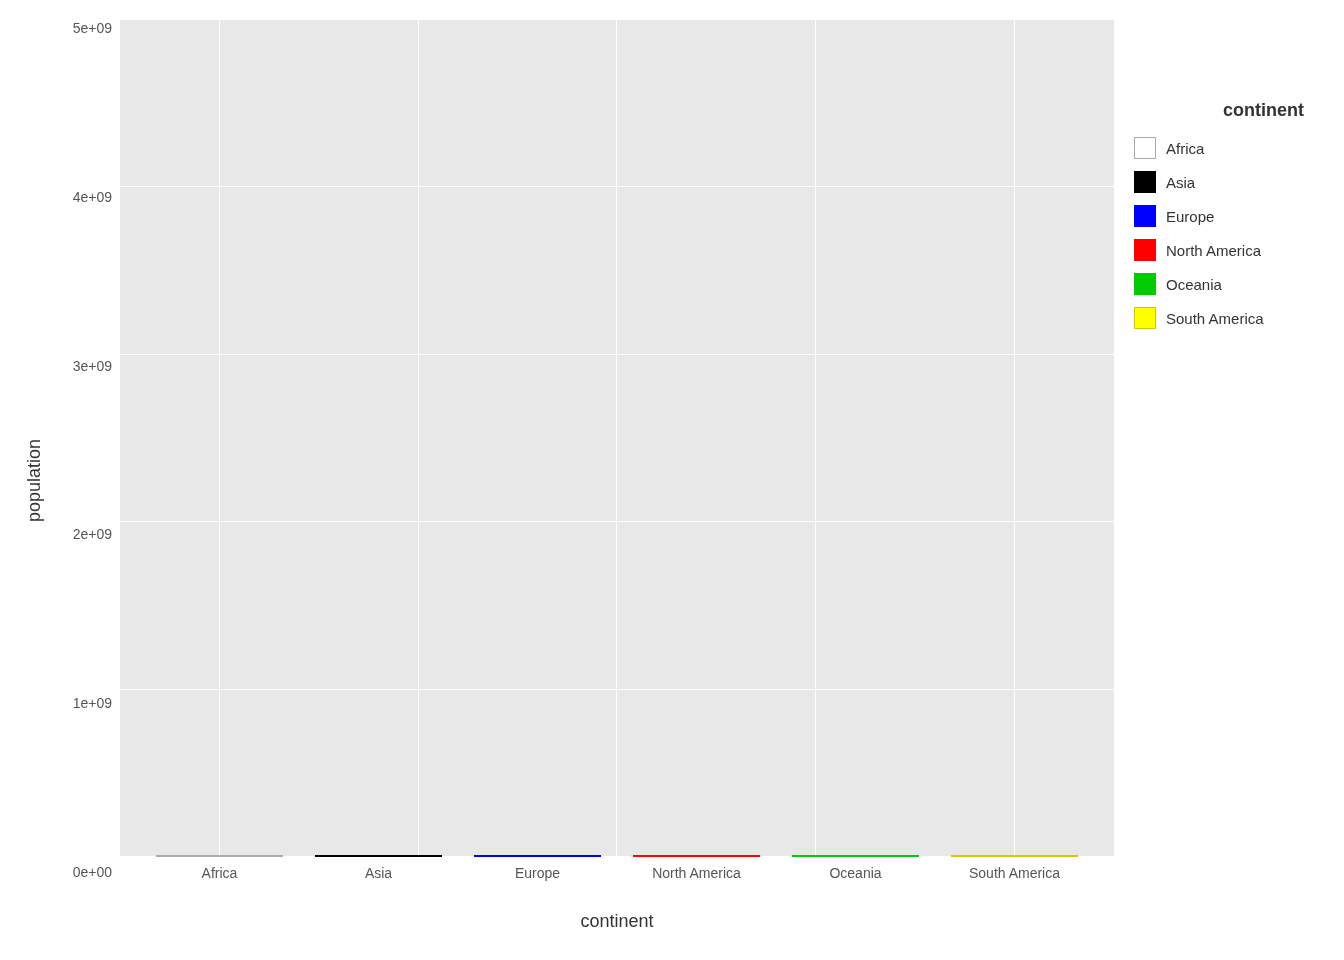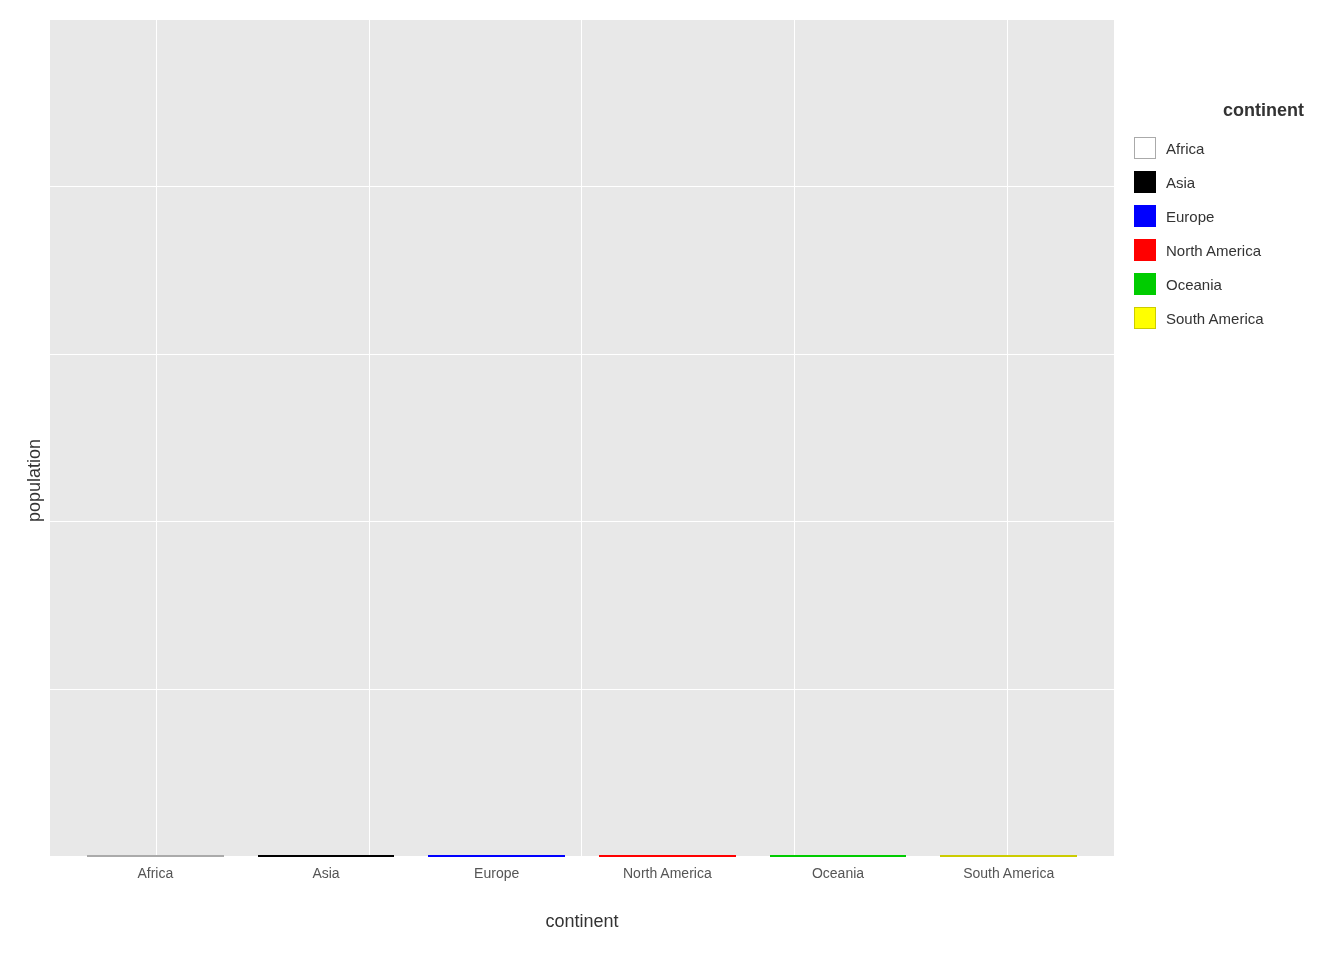--- a/index.html
+++ b/index.html
@@ -171,20 +171,28 @@
     }
   </style>
 </head>
 <body>
 
 <div class="chart-container">
   <div class="chart-area">
     <div class="plot-region">
       <div class="y-axis-label">population</div>
       <div class="y-ticks-and-plot">
+        <div class="y-ticks" id="y-ticks-container">
+            <div class="y-tick">5e+09</div>
+            <div class="y-tick">4e+09</div>
+            <div class="y-tick">3e+09</div>
+            <div class="y-tick">2e+09</div>
+            <div class="y-tick">1e+09</div>
+            <div class="y-tick">0e+00</div>
+          </div>
         <div class="plot-and-x">
           <div class="plot-bg">
             <div class="grid-lines" id="h-grid-lines">
                 <div class="grid-line"></div>
                 <div class="grid-line"></div>
                 <div class="grid-line"></div>
                 <div class="grid-line"></div>
                 <div class="grid-line"></div>
                 <div class="grid-line"></div>
               </div>

